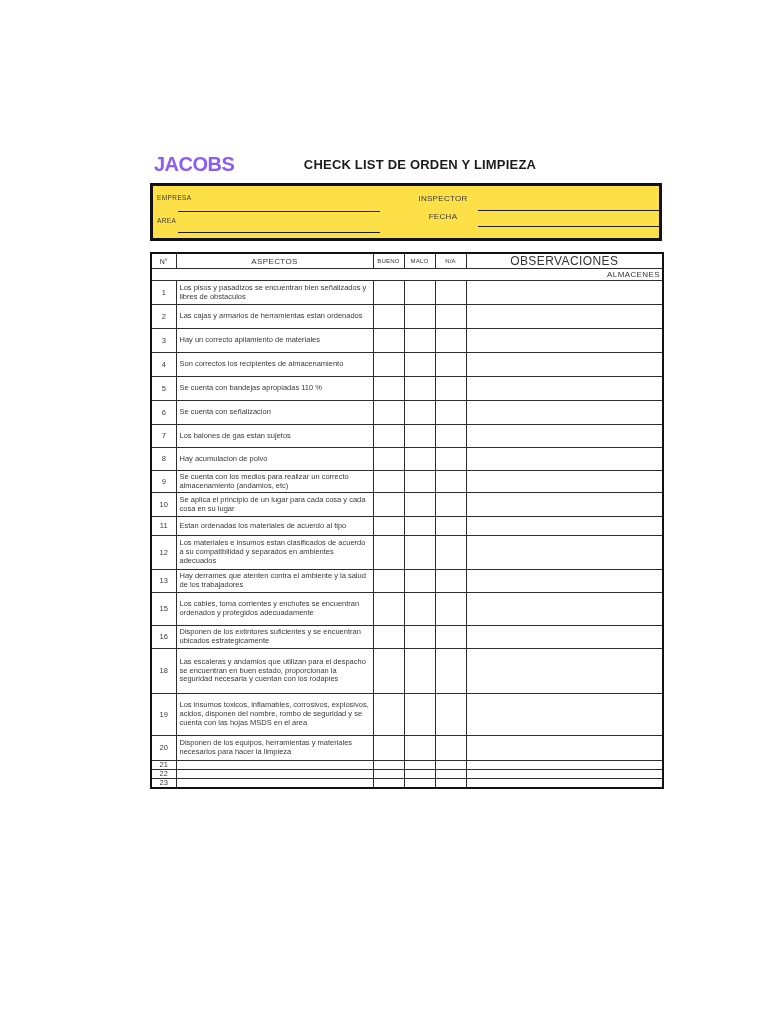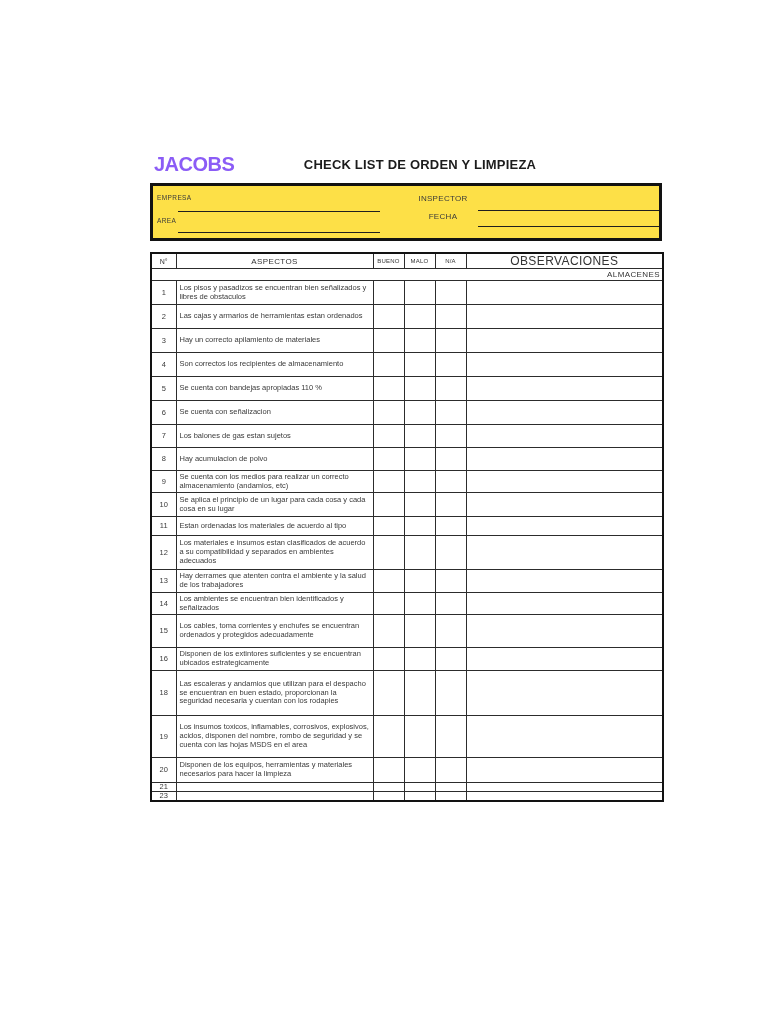--- a/index.html
+++ b/index.html
@@ -205,28 +205,20 @@
     <td class="obs"></td>
   </tr>
         <tr style="height: 23px;">
     <td class="num">13</td>
     <td class="asp">Hay derrames que atenten contra el ambiente y la salud de los trabajadores</td>
     <td class="chk"></td>
     <td class="chk"></td>
     <td class="chk"></td>
     <td class="obs"></td>
   </tr>
-        <tr style="height: 22px;">
-    <td class="num">14</td>
-    <td class="asp">Los ambientes se encuentran bien identificados y señalizados</td>
-    <td class="chk"></td>
-    <td class="chk"></td>
-    <td class="chk"></td>
-    <td class="obs"></td>
-  </tr>
         <tr style="height: 33px;">
     <td class="num">15</td>
     <td class="asp">Los cables, toma corrientes y enchufes se encuentran ordenados y protegidos adecuadamente</td>
     <td class="chk"></td>
     <td class="chk"></td>
     <td class="chk"></td>
     <td class="obs"></td>
   </tr>
         <tr style="height: 23px;">
     <td class="num">16</td>
@@ -262,20 +254,28 @@
   </tr>
         <tr style="height: 9px;">
     <td class="num">21</td>
     <td class="asp"></td>
     <td class="chk"></td>
     <td class="chk"></td>
     <td class="chk"></td>
     <td class="obs"></td>
   </tr>
         <tr style="height: 9px;">
+    <td class="num">22</td>
+    <td class="asp"></td>
+    <td class="chk"></td>
+    <td class="chk"></td>
+    <td class="chk"></td>
+    <td class="obs"></td>
+  </tr>
+        <tr style="height: 9px;">
     <td class="num">23</td>
     <td class="asp"></td>
     <td class="chk"></td>
     <td class="chk"></td>
     <td class="chk"></td>
     <td class="obs"></td>
   </tr>
       </tbody>
   </table>
 

